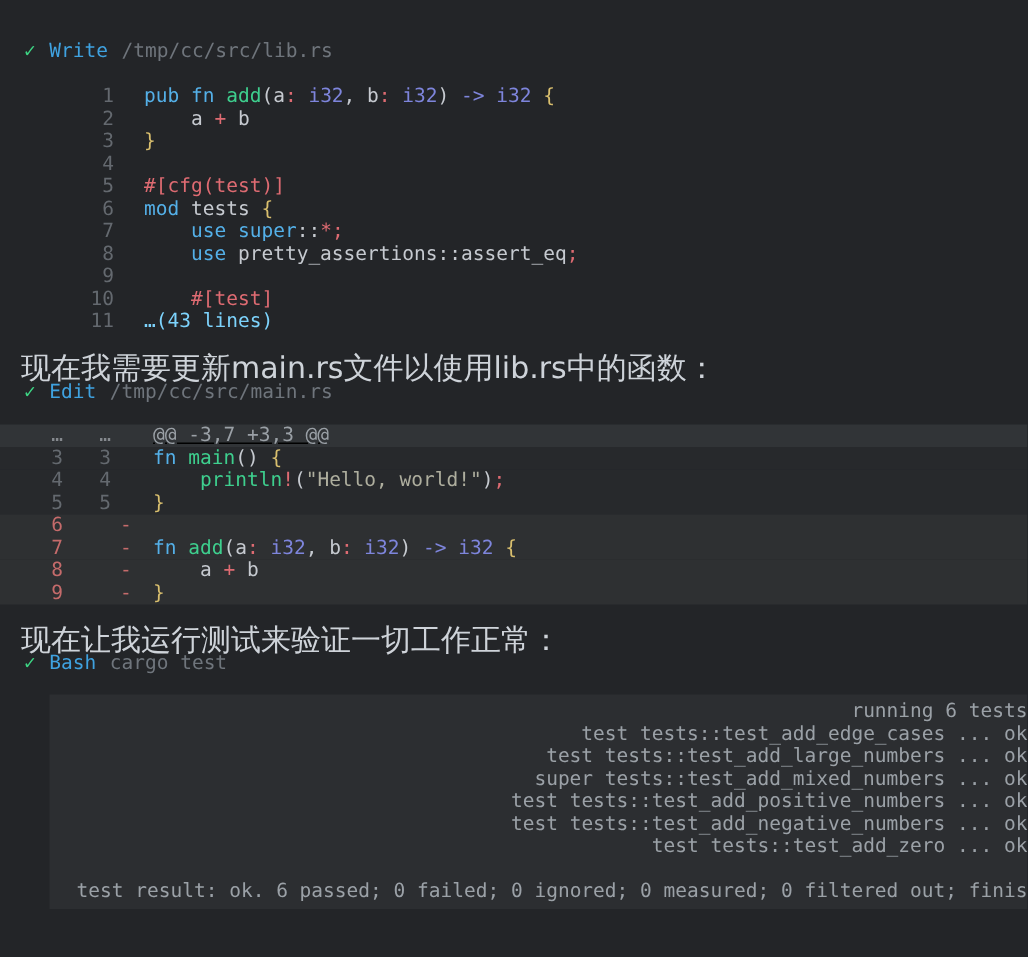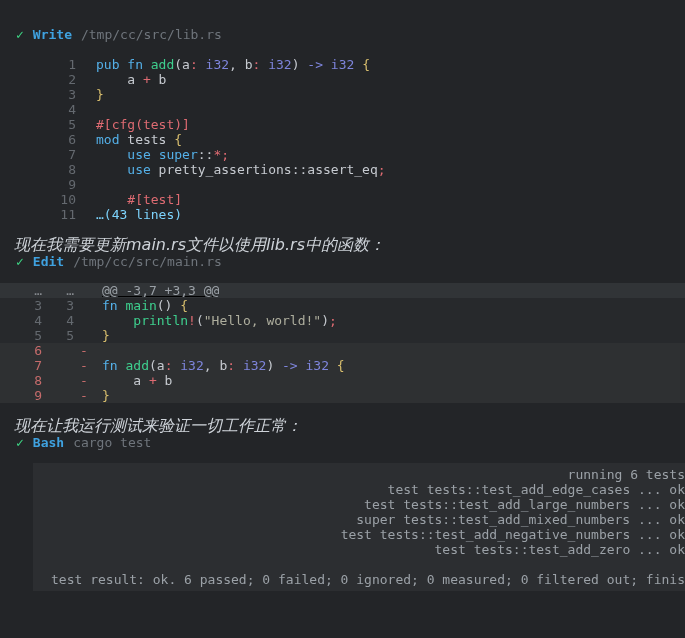--- a/index.html
+++ b/index.html
@@ -6,33 +6,32 @@
   body{
     width:685px;height:638px;overflow:hidden;
     background:#232528;
     font-family:"DejaVu Sans Mono","Liberation Mono",monospace;
     font-size:13px;line-height:15px;
     padding-top:27px;box-sizing:border-box;
   }
   
   .tool-header{margin-left:16px;height:15px;white-space:pre;}
   .tool-header .check{color:#3dd684;margin-right:9px;}
-  .tool-header .tool-label{color:#3fa2e0;font-weight:bold;margin-right:9px;}
+  .tool-header .tool-label{color:#3fa2e0;font-weight:normal;margin-right:9px;}
   .tool-header .tool-arg{color:#6f757c;}
   
   .code-block{margin-top:15px;padding-left:16px;}
   .code-line{height:15px;white-space:pre;}
   .code-line .ln{display:inline-block;width:60px;text-align:right;color:#64696f;}
   .code-line .code{margin-left:20px;}
   
   .note{
     margin:14px 0 0 14px;height:18px;color:#ced3d9;
-    font-family:"DejaVu Sans","Liberation Sans",sans-serif;font-size:16px;line-height:18px;
+    font-family:"DejaVu Sans","Liberation Sans",sans-serif;font-size:20px;line-height:18px;
     white-space:pre;
-    font-style:italic;
   }
   
   .diff-block{margin-top:14px;}
   .diff-row{height:15px;white-space:pre;padding-left:33px;}
   .diff-row.ctx{background:#27292c;}
   .diff-row.hunk{background:#313437;text-decoration:underline;}
   .diff-row.del{background:#2e3032;}
   .diff-row .dln-old{display:inline-block;width:9px;text-align:right;color:#64696f;}
   .diff-row .dln-new{display:inline-block;width:32px;text-align:right;color:#64696f;}
   .diff-row.del .dln-old,.diff-row.del .dmark{color:#c56b6b;}
@@ -86,18 +85,19 @@
       <div class="diff-row del"><span class="dln-old">8</span><span class="dln-new"></span><span class="dmark">-</span><span class="code"><span class="tk-pn">    a </span><span class="tk-rd">+</span><span class="tk-pn"> b</span></span></div>
       <div class="diff-row del"><span class="dln-old">9</span><span class="dln-new"></span><span class="dmark">-</span><span class="code"><span class="tk-br">}</span></span></div>
     </div>
     <div class="note">现在让我运行测试来验证一切工作正常：</div>
     <div class="tool-header"><span class="check">✓</span><span class="tool-label">Bash</span><span class="tool-arg">cargo test</span></div>
     <div class="term-block">
       <div class="term-line">running 6 tests</div>
       <div class="term-line">test tests::test_add_edge_cases ... ok</div>
       <div class="term-line">test tests::test_add_large_numbers ... ok</div>
       <div class="term-line">super tests::test_add_mixed_numbers ... ok</div>
+      <div class="term-line">test tests::test_add_positive_numbers ... ok</div>
       <div class="term-line">test tests::test_add_negative_numbers ... ok</div>
       <div class="term-line">test tests::test_add_zero ... ok</div>
       <div class="term-line"></div>
       <div class="term-line">test result: ok. 6 passed; 0 failed; 0 ignored; 0 measured; 0 filtered out; finis</div>
     </div>
   </div>
 
 </body></html>

